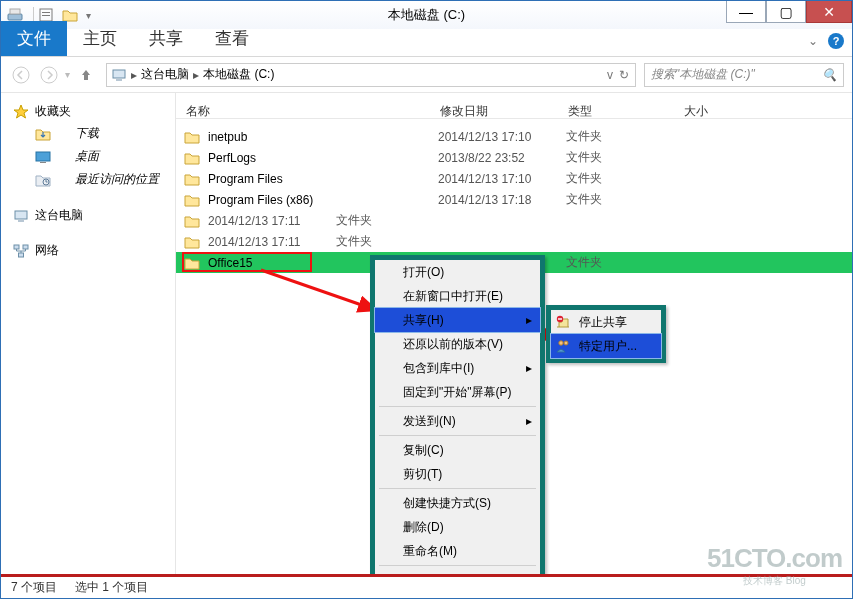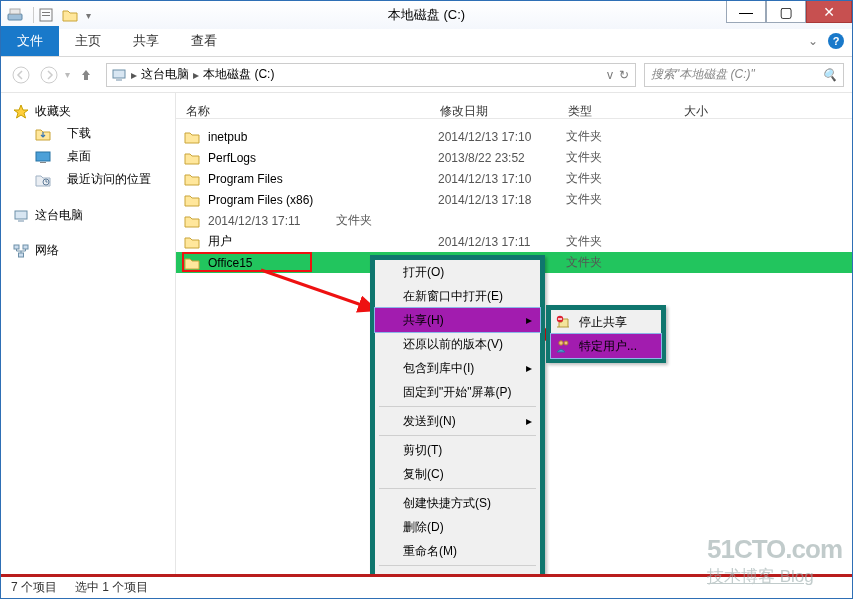--- a/index.html
+++ b/index.html
@@ -8,55 +8,55 @@
   .titlebar { height: 28px; background: linear-gradient(#fff, #f4f7fc); display: flex; align-items: center; padding-left: 6px; position: relative; }
   .titlebar .appicon { width: 16px; height: 14px; margin-right: 6px; }
   .folder-svg { width: 16px; height: 14px; }
   .qat { display: flex; gap: 8px; align-items: center; }
   .divider { width: 1px; height: 16px; background: #ccc; margin: 0 4px; }
   .titlecenter { position: absolute; left: 0; right: 0; text-align: center; pointer-events: none; font-size: 13px; color: #000; }
   .winctrls { position: absolute; right: 0; top: 0; display: flex; }
   .winbtn { width: 40px; height: 22px; background: #fff; border: 1px solid #9aa7b7; border-top: none; display: flex; align-items: center; justify-content: center; font-size: 14px; }
   .winbtn.close { background: #c75050; color: #fff; border-color: #a83838; width: 46px; }
   .ribbon { height: 28px; background: #fff; display: flex; align-items: flex-end; border-bottom: 1px solid #d8d8d8; position: relative; }
-  .ribbon-tab { padding: 6px 16px; font-size: 13px; color: #333; }
+  .ribbon-tab { padding: 6px 16px; font-size: 17px; color: #333; }
   .ribbon-tab.file { background: #1979ca; color: #fff; }
   .ribbon-right { position: absolute; right: 8px; top: 4px; display: flex; gap: 10px; align-items: center; }
   .helpicon { width: 16px; height: 16px; border-radius: 50%; background: #1979ca; color: #fff; display: flex; align-items: center; justify-content: center; font-size: 11px; font-weight: bold; }
   .navbar { height: 36px; border-bottom: 1px solid #e6e6e6; display: flex; align-items: center; padding: 4px 8px; gap: 4px; }
   .navbtn { width: 24px; height: 24px; border-radius: 2px; display: flex; align-items: center; justify-content: center; color: #bbb; }
   .breadcrumb { flex: 1; height: 24px; border: 1px solid #ccc; display: flex; align-items: center; padding-left: 4px; gap: 4px; margin: 0 4px; }
   .breadcrumb .sep { color: #555; }
   .searchbox { width: 200px; height: 24px; border: 1px solid #ccc; display: flex; align-items: center; padding: 0 6px; color: #888; font-style: italic; gap: 4px; }
   .content { flex: 1; display: flex; overflow: hidden; }
   .sidebar { width: 175px; border-right: 1px solid #e6e6e6; padding-top: 8px; }
   .sbsection { margin-bottom: 14px; }
   .sbhdr { display: flex; align-items: center; gap: 6px; padding: 2px 12px; }
-  .sbitem { display: flex; align-items: center; gap: 16px; padding: 3px 12px 3px 34px; }
+  .sbitem { display: flex; align-items: center; gap: 24px; padding: 3px 12px 3px 34px; font-style: italic; }
   .icon16 { width: 16px; height: 14px; display: inline-flex; align-items: center; justify-content: center; }
   .main { flex: 1; display: flex; flex-direction: column; position: relative; }
   .colheads { height: 26px; border-bottom: 1px solid #e8e8e8; display: flex; align-items: center; color: #333; }
   .colheads div { padding-left: 10px; margin-top: 12px; }
   .c1 { width: 254px; } .c2 { width: 128px; } .c3 { width: 116px; } .c4 { flex: 1; }
   .filerows { padding-top: 7px; }
   .filerow { height: 21px; display: flex; align-items: center; padding-left: 8px; }
   .filerow .icon16 { margin-right: 8px; }
   .filerow.selected { background: #22c55e; }
   .fname { width: 230px; } .fdate { width: 128px; color: #555; } .ftype { width: 116px; color: #555; }
   .redbox { position: absolute; border: 2px solid #e11; pointer-events: none; z-index: 5; }
   .statusbar { height: 24px; border-top: 3px solid #b91c1c; display: flex; align-items: center; padding-left: 10px; gap: 18px; color: #333; }
   .ctxmenu { position: absolute; background: #f0f0f0; border: 5px solid #0f766e; box-shadow: 2px 2px 3px rgba(0,0,0,0.25); padding: 0; z-index: 10; }
   .ctxmenu .mi { height: 24px; display: flex; align-items: center; padding: 0 30px 0 28px; white-space: nowrap; position: relative; }
-  .ctxmenu .mi.hl { background: #a21caf; outline: 1px solid #8bb7e8; }
+  .ctxmenu .mi.hl { background: #1d4ed8; outline: 1px solid #8bb7e8; }
   .ctxmenu hr { margin: 2px 4px; border: none; border-top: 1px solid #cfcfcf; }
   .arrow { position: absolute; right: 8px; }
   .submenu .mi { padding-right: 20px; }
-  .watermark { position: absolute; right: 10px; bottom: 10px; pointer-events: none; text-align: left; font-family: Arial, sans-serif; opacity: 0.6; }
+  .watermark { position: absolute; right: 10px; bottom: 10px; pointer-events: none; text-align: center; font-family: Arial, sans-serif; opacity: 0.6; }
   .watermark .big { font-size: 26px; font-weight: bold; color: #9aa; letter-spacing: -1px; }
-  .watermark .sm { font-size: 17px; color: #9aa; text-decoration: underline; }
+  .watermark .sm { font-size: 10px; color: #9aa; }
   svg.arrow-red { position: absolute; pointer-events: none; z-index: 6; }
 </style>
 </head>
 <body>
 
 <div class="window">
 
   <div class="titlebar">
     <span class="icon16 appicon">
       <svg viewBox="0 0 16 14">
@@ -262,21 +262,20 @@
             </span>
             <span class="fdate">2014/12/13 17:11</span>
             <span class="ftype">文件夹</span>
           </div>
           <div class="filerow">
             <span class="icon16">
               <svg class="folder-svg" viewBox="0 0 16 14">
                 <path d="M1 3 h5 l2 2 h7 v8 h-14 z" fill="#ffe79c" stroke="#c9a438"></path>
               </svg>
             </span>
-            <span class="fname">用户</span>
             <span class="fdate">2014/12/13 17:11</span>
             <span class="ftype">文件夹</span>
           </div>
           <div class="filerow selected">
             <span class="icon16">
               <svg class="folder-svg" viewBox="0 0 16 14">
                 <path d="M1 3 h5 l2 2 h7 v8 h-14 z" fill="#ffe79c" stroke="#c9a438"></path>
               </svg>
             </span>
             <span class="fname">Office15</span>
@@ -299,22 +298,22 @@
             <span>包含到库中(I)</span>
             <span class="arrow">▸</span>
           </div>
         <div class="mi">固定到"开始"屏幕(P)</div>
         <hr>
         <div class="mi">
             <span>发送到(N)</span>
             <span class="arrow">▸</span>
           </div>
         <hr>
+        <div class="mi">复制(C)</div>
         <div class="mi">剪切(T)</div>
-        <div class="mi">复制(C)</div>
         <hr>
         <div class="mi">创建快捷方式(S)</div>
         <div class="mi">删除(D)</div>
         <div class="mi">重命名(M)</div>
         <hr>
         <div class="mi">属性(R)</div>
       </div>
 
       <div class="redbox" style="left:194px; top:213px; width:175px; height:24px"></div>
 

